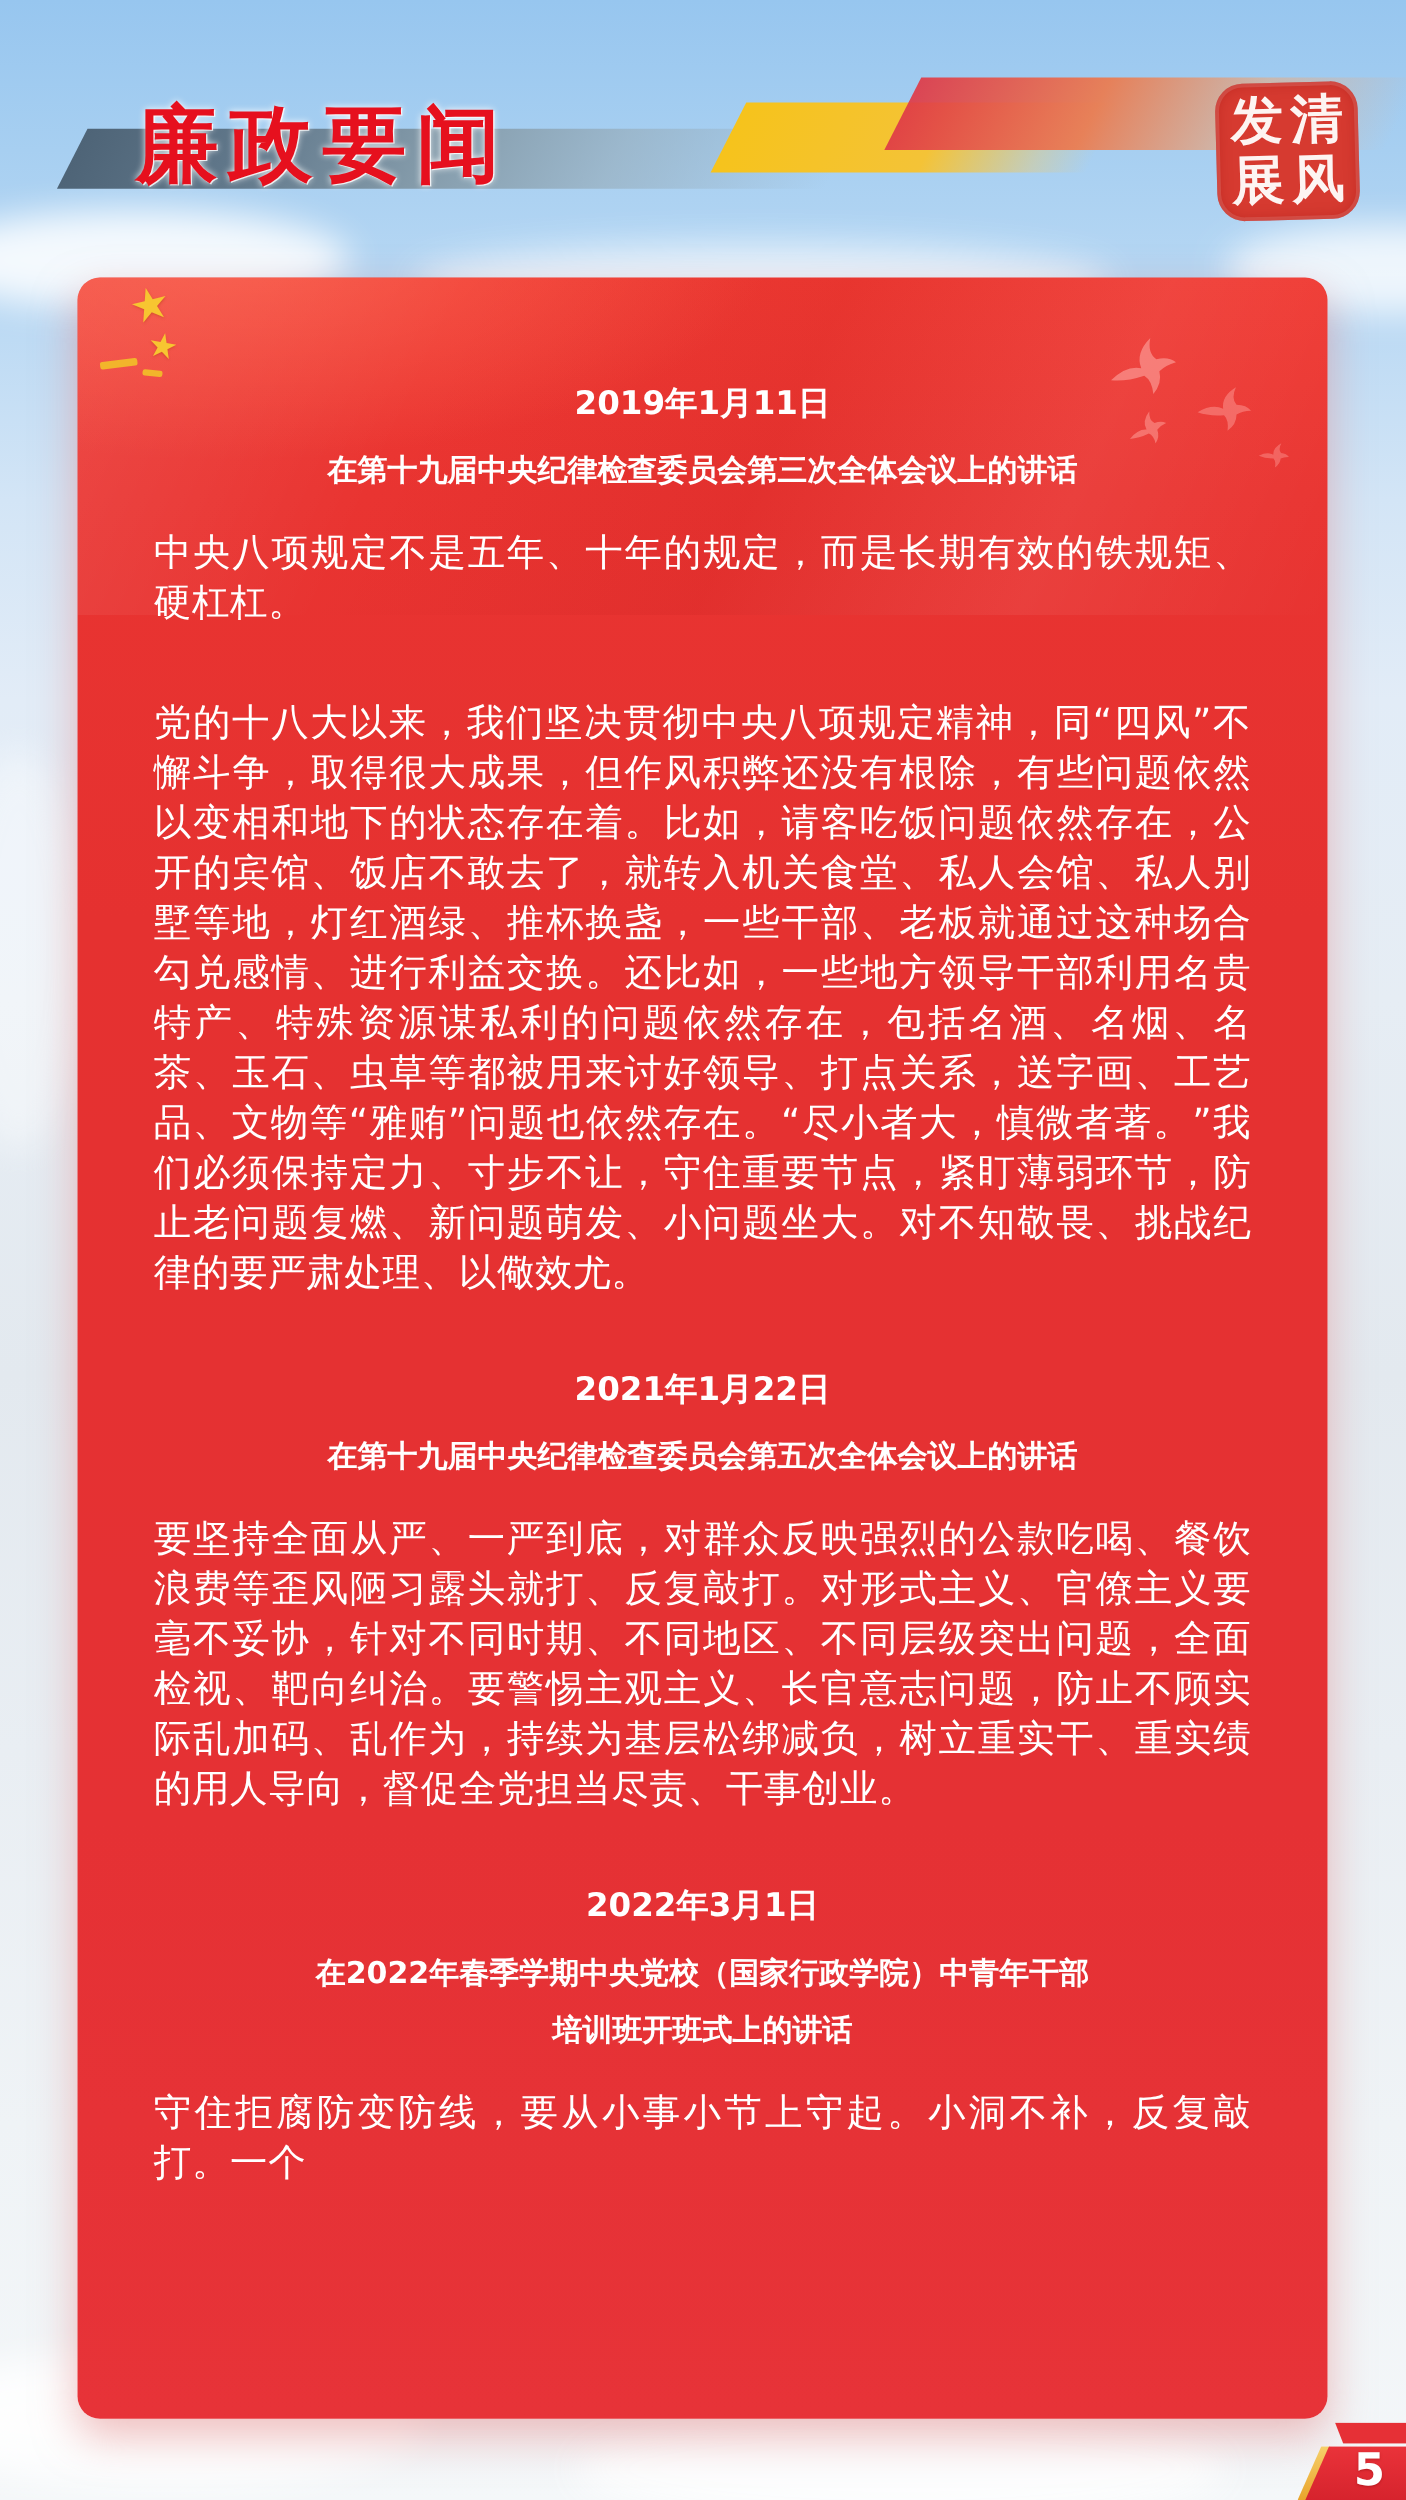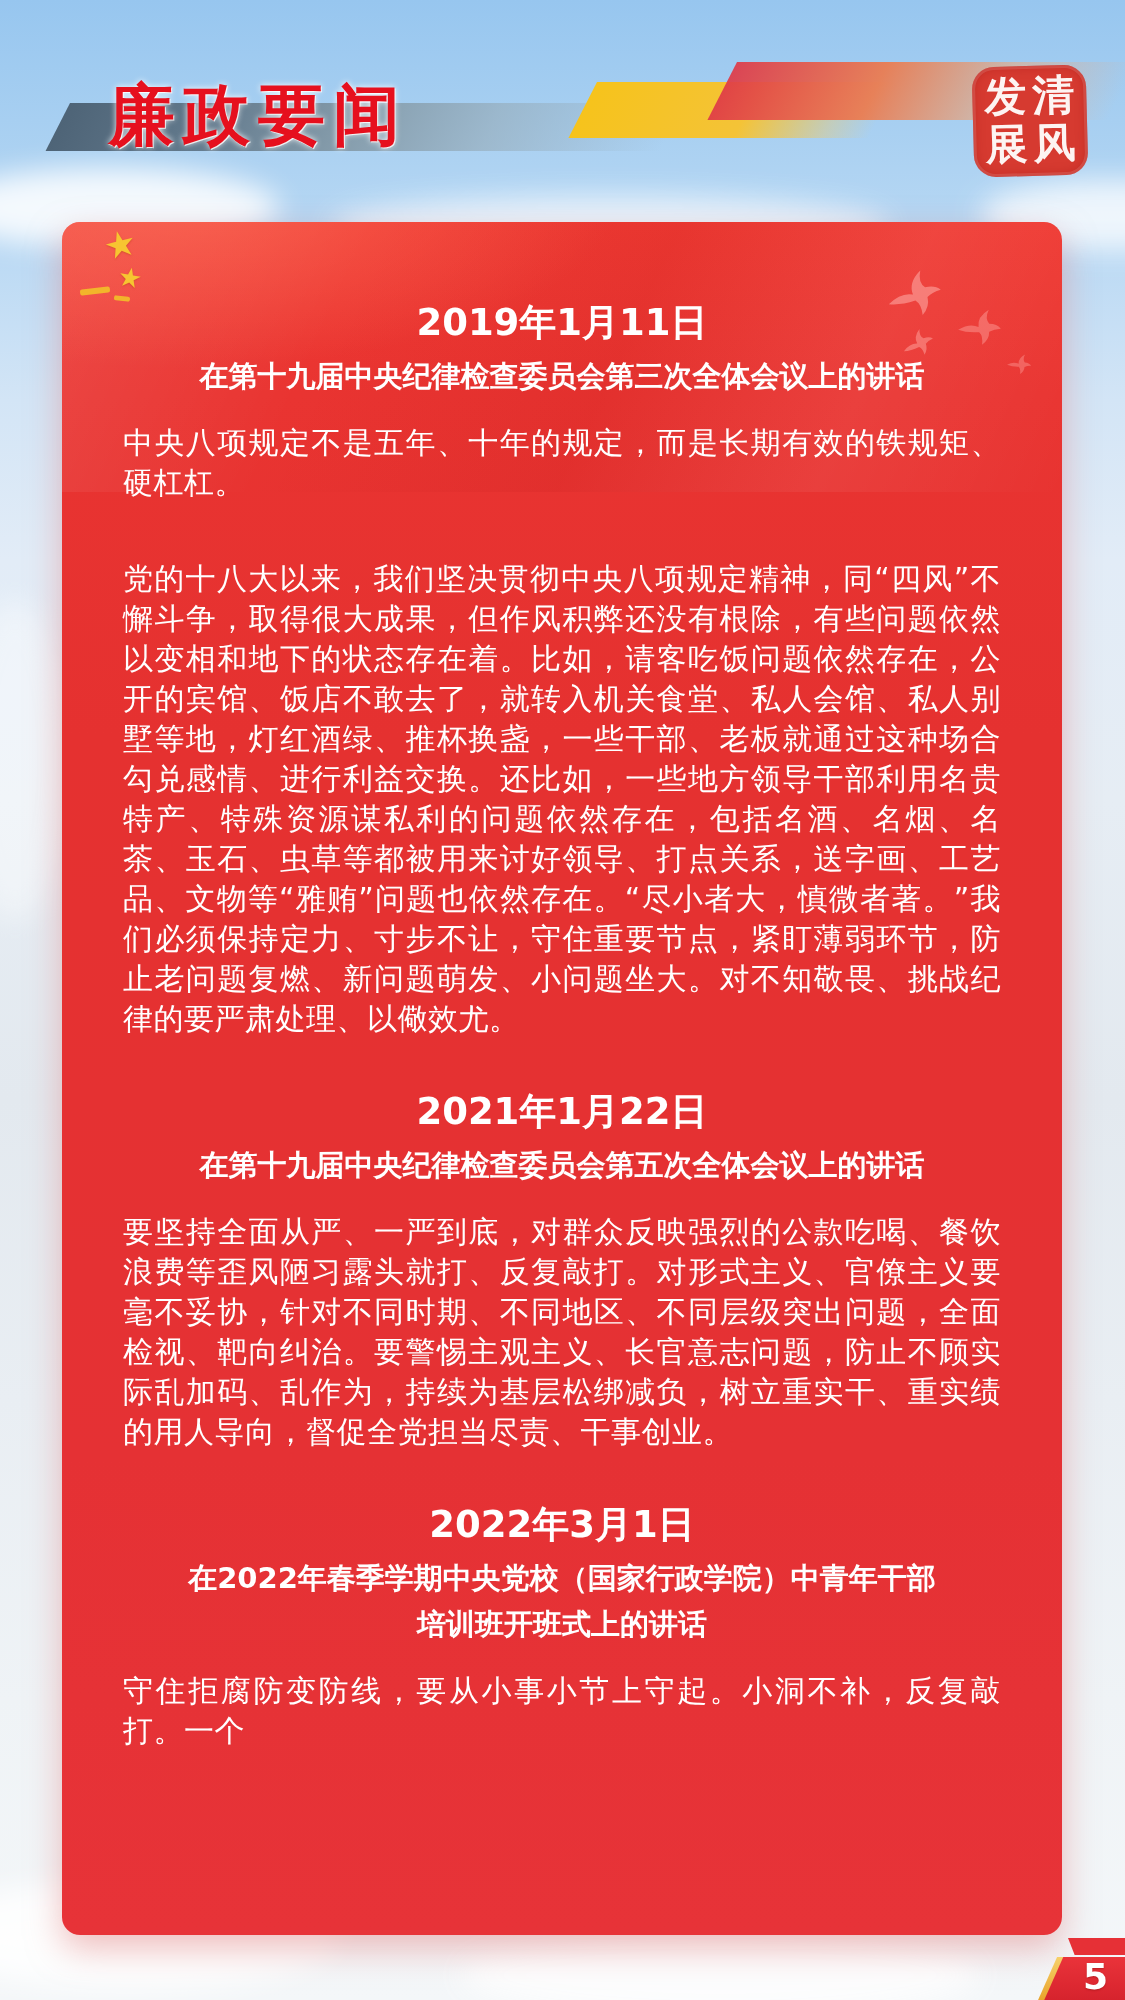--- a/index.html
+++ b/index.html
@@ -78,22 +78,22 @@
   .goldbar.g1{left:18px;top:66px;width:30px;height:6px;transform:rotate(-7deg);}
   .goldbar.g2{left:52px;top:74px;width:16px;height:5px;transform:rotate(6deg);}
   .dove{position:absolute;z-index:2;}
   .dove svg{display:block;}
   .dove.d1{left:822px;top:46px;width:58px;}
   .dove.d2{left:894px;top:84px;width:46px;transform:rotate(14deg);}
   .dove.d3{left:838px;top:106px;width:34px;transform:rotate(-8deg);}
   .dove.d4{left:944px;top:130px;width:26px;transform:rotate(18deg);}
 
   .section{position:relative;z-index:3;margin-bottom:56px;color:#fff;}
-  .sec-date{font-size:37px;font-weight:700;text-align:center;line-height:34px;margin:0 0 13px;}
-  .sec-title{font-size:29px;font-weight:700;text-align:center;line-height:46px;margin:0 0 24px;white-space:pre-line;}
+  .sec-date{font-size:26px;font-weight:700;text-align:center;line-height:34px;margin:0 0 13px;}
+  .sec-title{font-size:24px;font-weight:700;text-align:center;line-height:46px;margin:0 0 24px;white-space:pre-line;}
   .sec-body{font-size:30px;line-height:40px;margin:16px;text-align:justify;letter-spacing:.5px;}
 
   
   .page-badge{position:absolute;left:1030px;top:1938px;width:95px;height:62px;}
   .pb-sliver{position:absolute;left:0;top:0;width:95px;height:17px;
     background:#e63036;clip-path:polygon(40% 0,100% 0,100% 100%,47% 100%);}
   .pb-yellow{position:absolute;left:0;top:19px;width:95px;height:43px;
     background:linear-gradient(180deg,#f6d06a,#e9a42c);
     clip-path:polygon(28.5% 0,36% 0,16% 100%,8.5% 100%);}
   .pb-red{position:absolute;left:0;top:19px;width:95px;height:43px;

